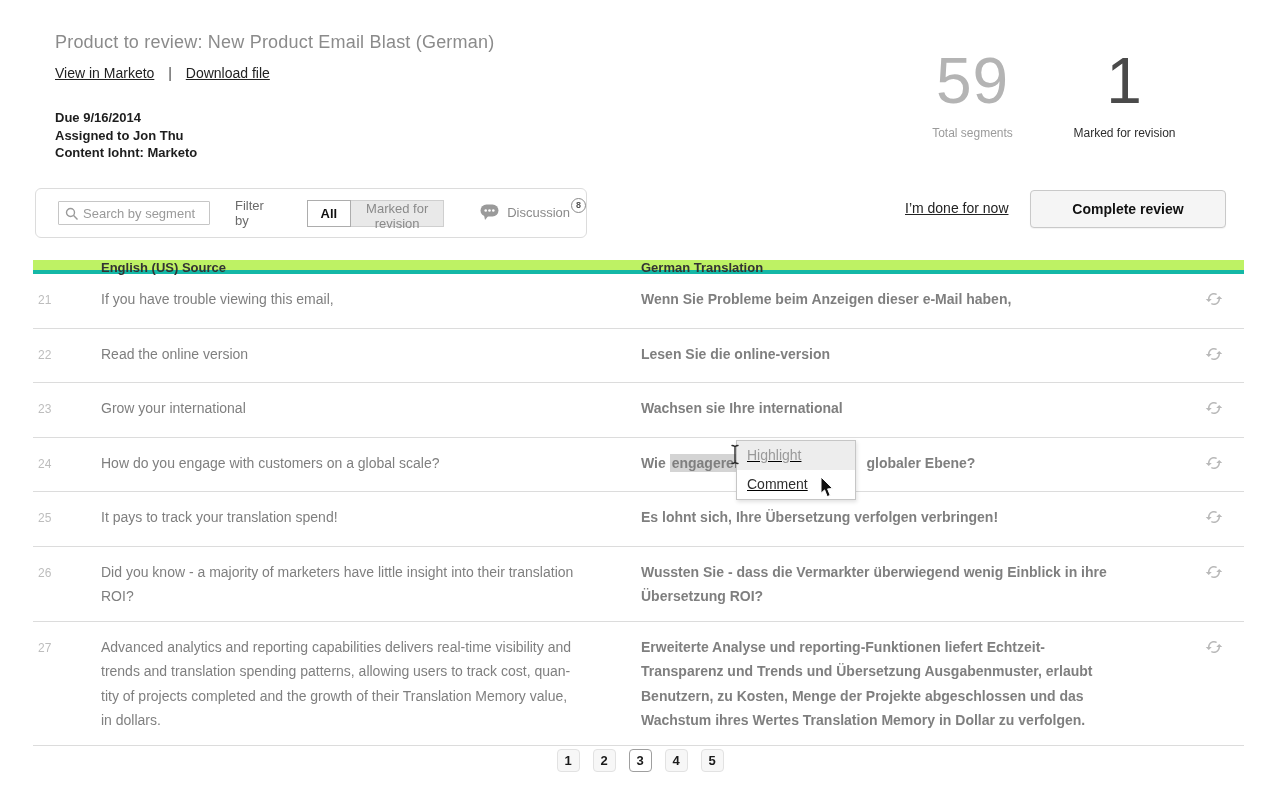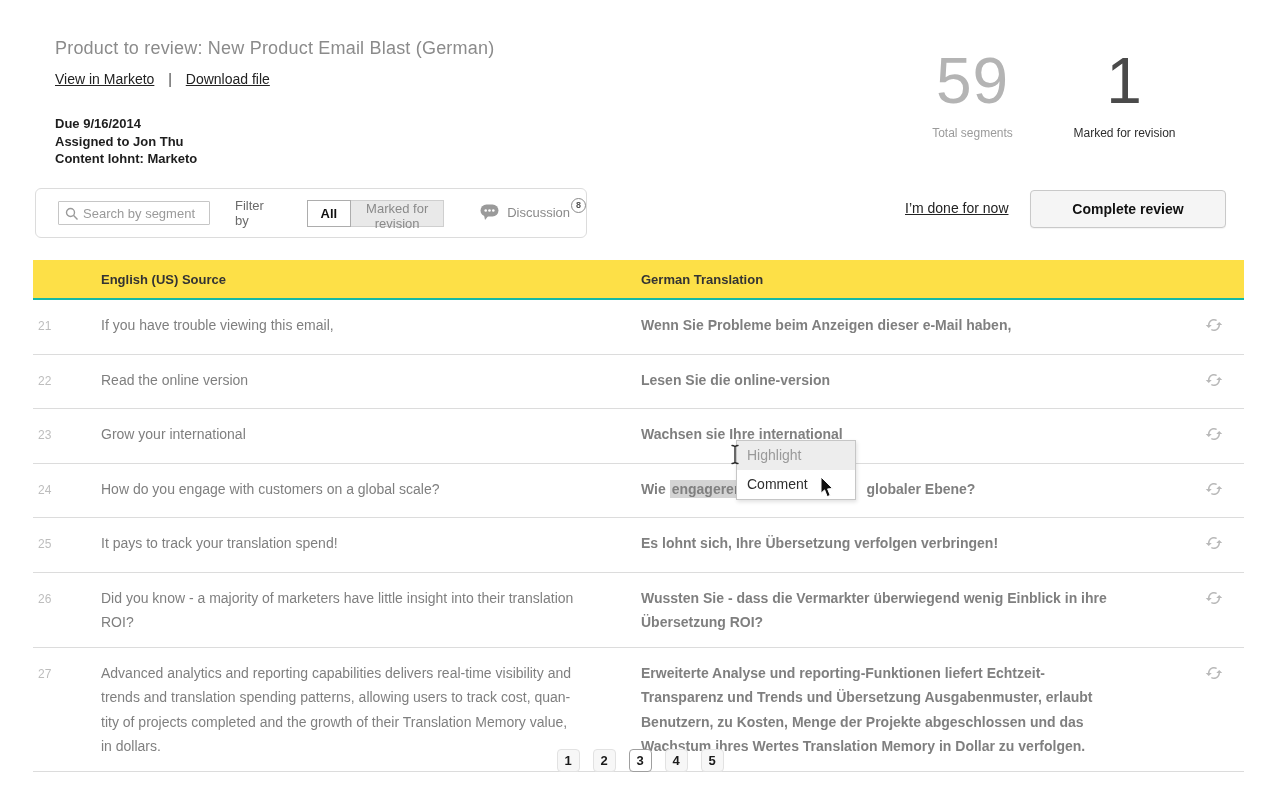--- a/index.html
+++ b/index.html
@@ -5,21 +5,21 @@
   * { box-sizing: border-box; margin: 0; padding: 0; }
   html,body { background:#fff; }
   .page {
     position: relative;
     width: 1280px; height: 809px;
     background: #fff;
     font-family: "Liberation Sans", sans-serif;
     overflow: hidden;
   }
   
-  .top-left { position:absolute; left:55px; top:38px; }
+  .top-left { position:absolute; left:55px; top:32px; }
   .page-title { font-size:18px; font-weight:400; color:#8b8b8b; letter-spacing:.2px; }
   .links { margin-top:12px; font-size:14px; color:#222; }
   .links a { color:#222; text-decoration:underline; cursor:pointer; }
   .links .sep { margin:0 10px; color:#444; }
   .meta { margin-top:28px; font-size:13px; font-weight:bold; color:#1d1d1d; line-height:17.5px; }
   
   .stats { position:absolute; left:905px; top:48px; display:flex; gap:17px; }
   .stat { width:135px; text-align:center; }
   .stat-value { font-size:64px; line-height:66px; font-weight:100; letter-spacing:1px; }
   .stat-total .stat-value { color:#b4b4b4; }
@@ -69,41 +69,41 @@
   .complete-btn {
     position:absolute; left:1030px; top:190px; width:196px; height:38px;
     background:#f5f5f5; border:1px solid #c9c9c9; border-radius:4px;
     font-size:14px; font-weight:bold; color:#111; cursor:pointer;
     box-shadow:0 1px 1px rgba(0,0,0,.05);
     font-family:"Liberation Sans", sans-serif;
   }
   
   .seg-table { position:absolute; left:33px; top:260px; width:1211px; }
   .thead {
-    height:40px; background:#fde047; border-bottom:2px solid #14b8a6;
+    height:14px; background:#bef264; border-bottom:4px solid #14b8a6;
     display:grid; grid-template-columns:68px 540px 564px 1fr; align-items:center;
     font-size:13px; font-weight:bold; color:#333;
   }
   .row {
     display:grid; grid-template-columns:68px 540px 564px 1fr;
     border-bottom:1px solid #dcdcdc;
     padding:13px 0 12px;
     font-size:14px; color:#7f7f7f; line-height:24.5px;
   }
   .num { padding-left:5px; font-size:12px; color:#bdbdbd; line-height:26px; }
   .cell-en { padding-right:65px; }
   .cell-de { padding-right:92px; position:relative;font-weight:bold; }
   .icon-cell { padding-top:3px; }
   .hl { background:#d4d4d4; padding:1px 2px; }
   .menu-gap { display:inline-block; width:122px; }
   
   .context-menu {
     position:absolute; left:736px; top:440px; width:120px;
     background:#fff; border:1px solid #c6c6c6;
-    box-shadow:1px 2px 4px rgba(0,0,0,.12); z-index:10;
+    box-shadow:1px 2px 4px rgba(0,0,0,.12); z-index:10;text-decoration:underline;
   }
   .menu-item { height:29px; line-height:29px; padding-left:10px; font-size:14px; cursor:pointer; }
   .menu-item-highlight { background:#ededed; color:#9a9a9a; }
   .menu-item-comment { background:#fff; color:#2e2e2e; }
   .ibeam-cursor { position:absolute; left:730px; top:444px; z-index:11; }
   .arrow-cursor { position:absolute; left:820px; top:477px; z-index:12; }
   
   .pagination {
     position:absolute; left:0; top:749px; width:100%;
     display:flex; justify-content:center; gap:13px;

